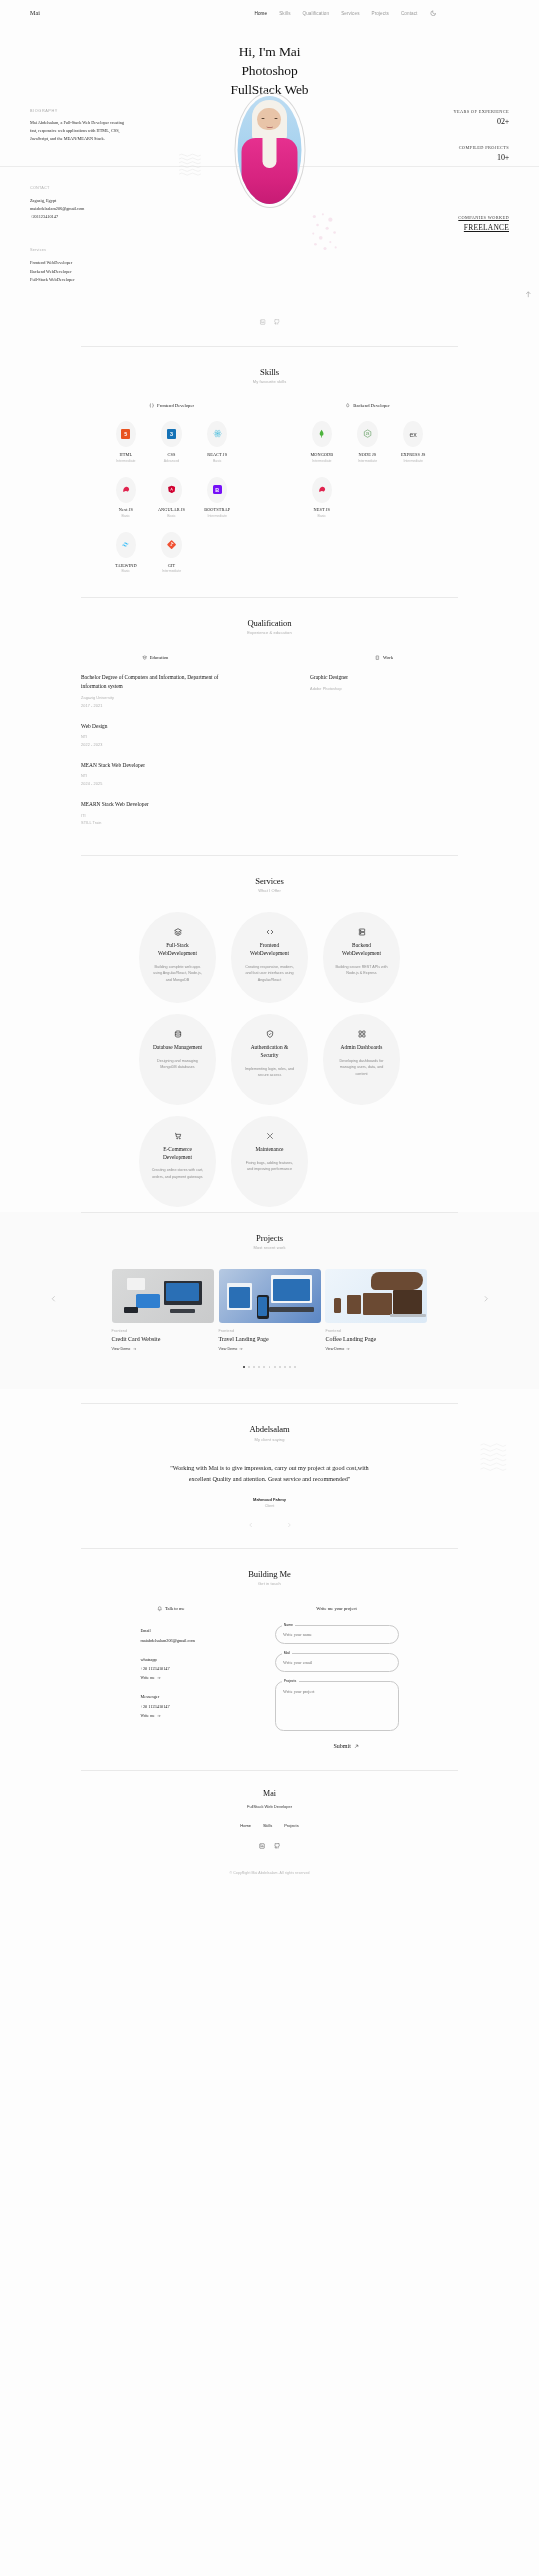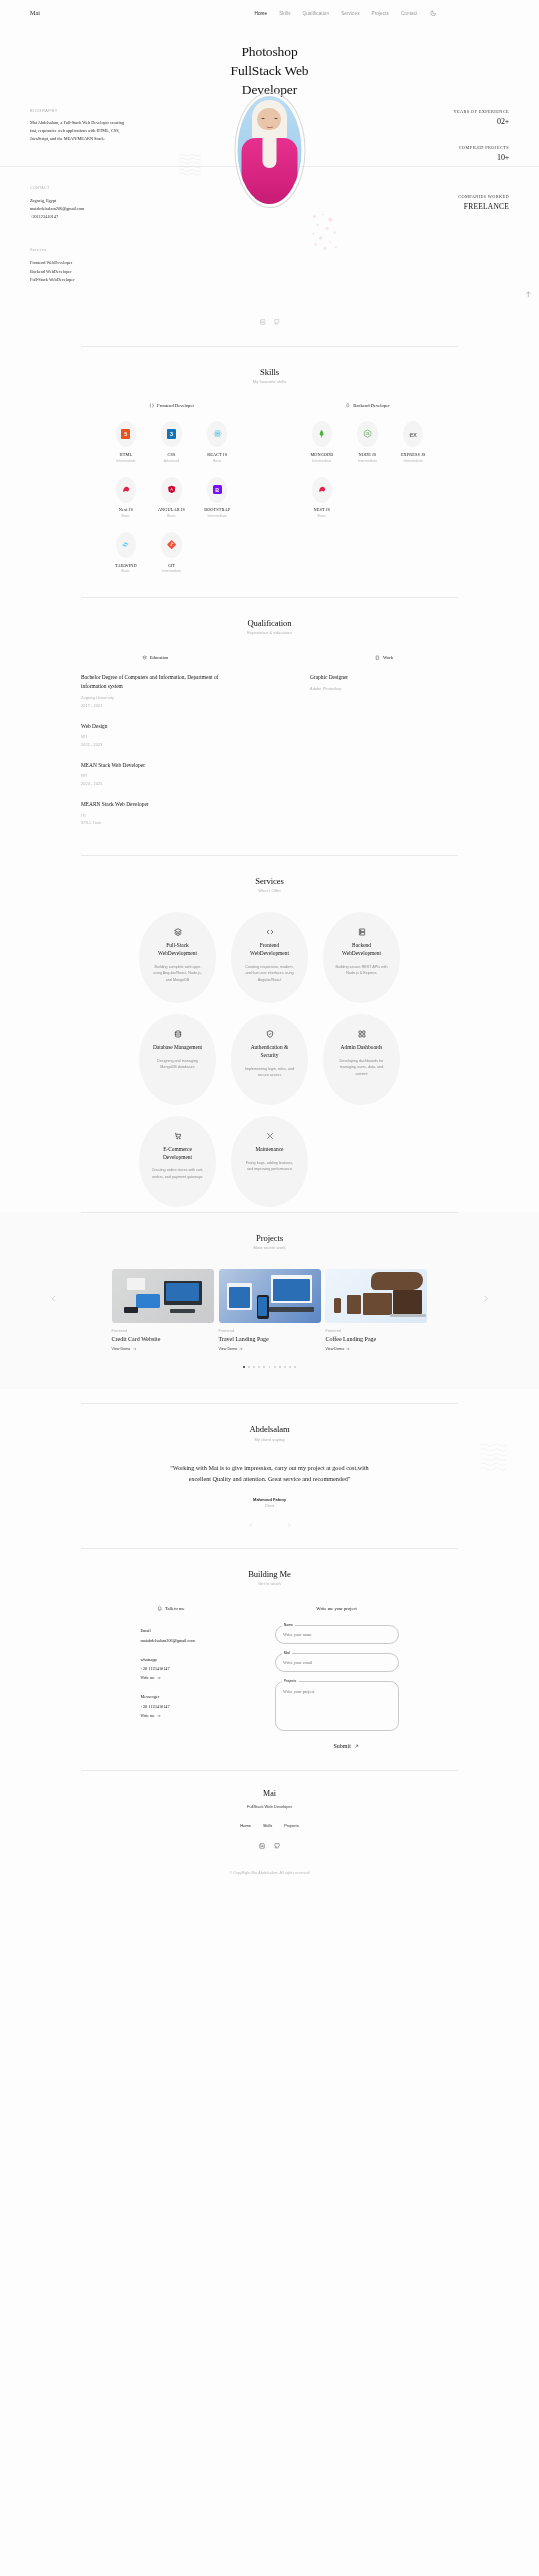--- a/index.html
+++ b/index.html
@@ -100,21 +100,21 @@
   }
   .stat-num.word { font-size: 7.5px; letter-spacing: 0.2px; }
   .hero-sep {
     position: absolute;
     left: 0; right: 0;
     top: 57px;
     height: 0.5px;
     background: #ececec;
   }
   .hero-left2 { position: absolute; left: 30px; top: 77px; width: 94px; }
-  .hero-right2 { position: absolute; right: 30px; top: 59px; width: 102px; text-align: right; }
+  .hero-right2 { position: absolute; right: 30px; top: 80px; width: 102px; text-align: right; text-decoration: underline; }
   .services-list {
     font-family: "Liberation Serif", serif;
     font-size: 4.3px;
     line-height: 2.0;
     color: #2c2c2c;
   }
   .label-light {
     font-size: 3.8px;
     color: #b3b3b3;
     letter-spacing: 0.2px;
@@ -443,23 +443,23 @@
     <span class="nav-link">Projects</span>
     <span class="nav-link">Contact</span>
     <svg class="moon-icon" viewBox="0 0 24 24" fill="none" stroke="currentColor" stroke-width="1.6">
         <path d="M21 12.8A9 9 0 1 1 11.2 3a7 7 0 0 0 9.8 9.8z"></path>
       </svg>
   </div>
 </div>
 
 <div class="hero">
   <div class="hero-title">
+    <div>Hi, I'm Mai</div>
     <div>Photoshop</div>
     <div>FullStack Web</div>
-    <div>Developer</div>
   </div>
 
   <div class="hero-body">
     <div class="hero-sep"></div>
 
     <div class="hero-left">
       <div class="kicker">BIOGRAPHY</div>
       <div class="bio-text">Mai Abdelsalam, a Full-Stack Web Developer creating fast, responsive web applications with HTML, CSS, JavaScript, and the MEAN/MEARN Stack.</div>
     </div>
 

